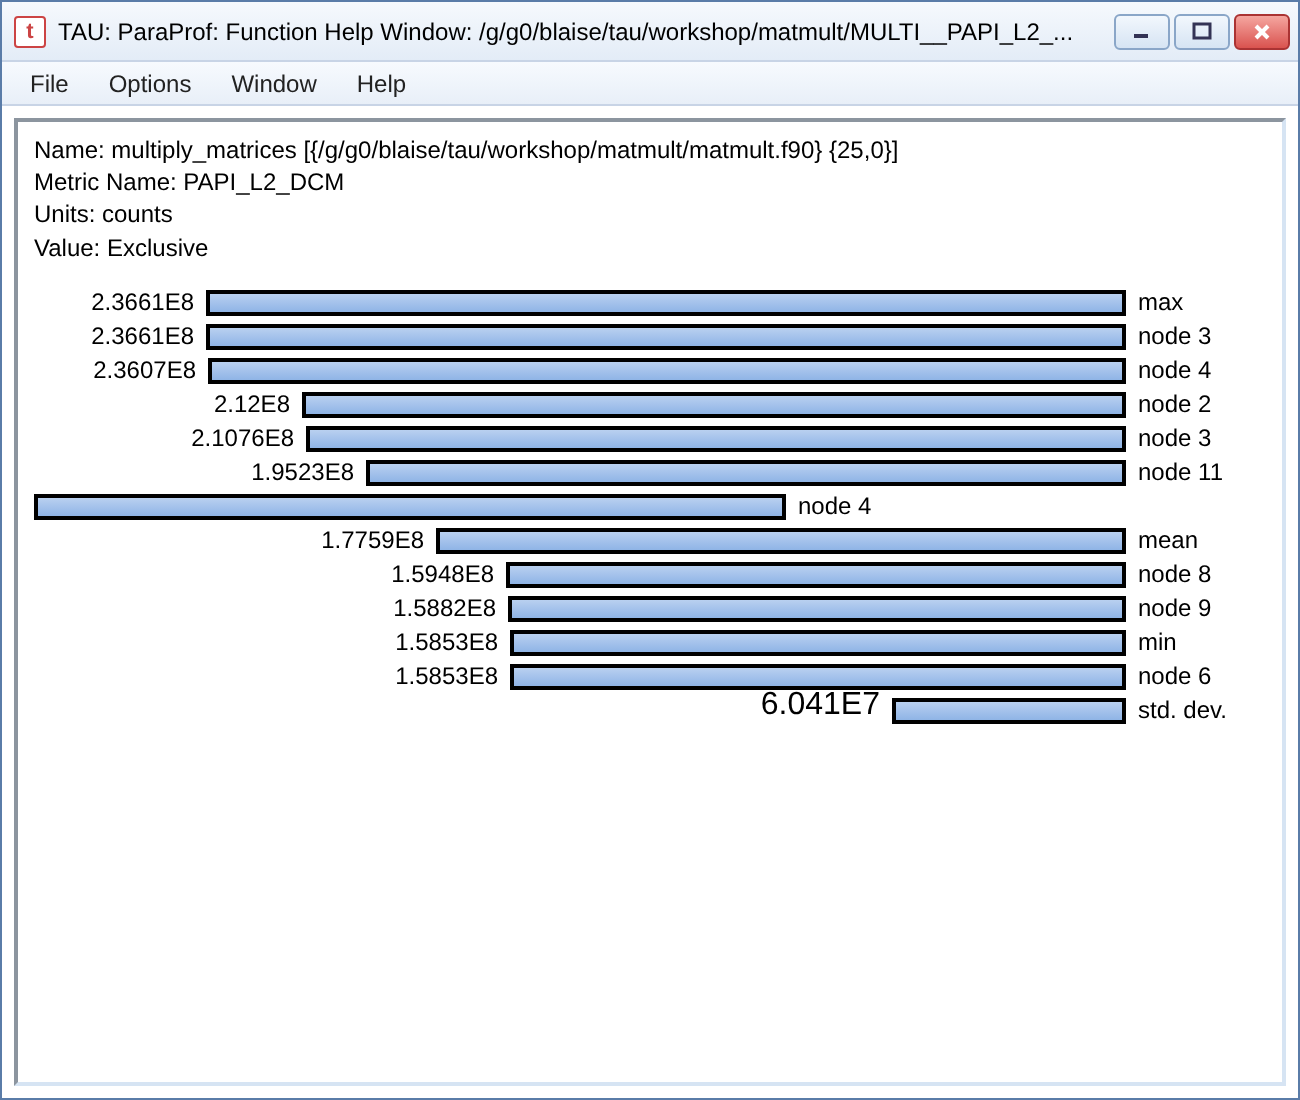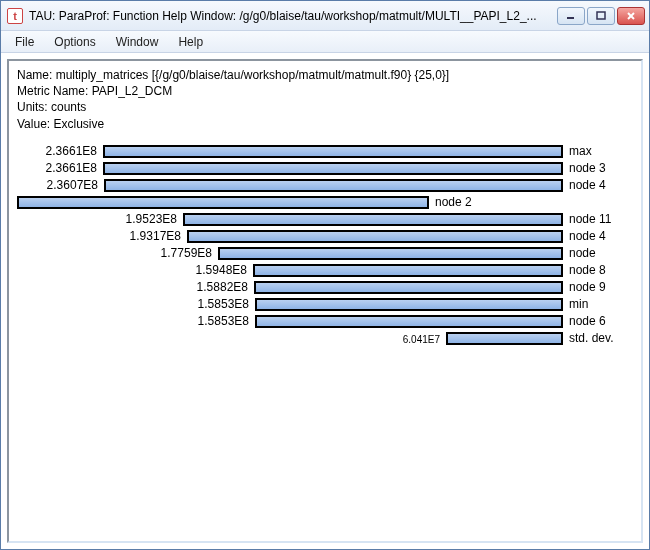--- a/index.html
+++ b/index.html
@@ -15,21 +15,21 @@
   .menuitem { padding:4px 8px; color:#222; }
   .content { flex:1; margin:6px; border:2px inset #d6e4f3; background:#fff; overflow:auto; padding:6px 8px; position:relative; }
   .info { font-size:12px; color:#000; line-height:1.35; margin-bottom:10px; }
   .rows { display:flex; flex-direction:column; gap:1px; }
   .row { display:flex; align-items:flex-end; height:16px; }
   .lbl-left { width:86px; text-align:right; padding-right:6px; font-size:12px; color:#000; white-space:nowrap; }
   .bararea { width:460px; display:flex; }
   .bar { height:13px; background:linear-gradient(#b9d0f0,#8fb4e6); border:2px solid #000; }
   .lbl-right { padding-left:6px; font-size:12px; color:#000; white-space:nowrap; }
   .row.std .bararea { justify-content:flex-end; }
-  .row.std .lbl-left-std { text-align:right; padding-right:6px; font-size:10px; color:#000; white-space:nowrap; }
+  .row.std .lbl-left-std { text-align:right; padding-right:6px; font-size:16px; color:#000; white-space:nowrap; }
 </style>
 </head>
 <body>
 
 <div class="window">
   <div class="titlebar">
     <div class="appicon">t</div>
     <div class="title">TAU: ParaProf: Function Help Window: /g/g0/blaise/tau/workshop/matmult/MULTI__PAPI_L2_...</div>
     <div class="winbtns">
       <div class="winbtn">
@@ -82,45 +82,52 @@
           <div class="lbl-right">node 3</div>
         </div>
         <div class="row">
           <div class="lbl-left" style="width:87px">2.3607E8</div>
           <div class="bararea" style="width:459px">
             <div class="bar" style="width:459px"></div>
           </div>
           <div class="lbl-right">node 4</div>
         </div>
         <div class="row">
+          <div class="lbl-left" style="width:134px">2.12E8</div>
           <div class="bararea" style="width:412px">
             <div class="bar" style="width:412px"></div>
           </div>
           <div class="lbl-right">node 2</div>
+        </div>
+        <div class="row">
+          <div class="lbl-left" style="width:136px">2.1076E8</div>
+          <div class="bararea" style="width:410px">
+            <div class="bar" style="width:410px"></div>
+          </div>
+          <div class="lbl-right">node 3</div>
         </div>
         <div class="row">
           <div class="lbl-left" style="width:166px">1.9523E8</div>
           <div class="bararea" style="width:380px">
             <div class="bar" style="width:380px"></div>
           </div>
           <div class="lbl-right">node 11</div>
         </div>
         <div class="row">
-          <div class="lbl-left" style="width:170px">1.9317E8</div>
           <div class="bararea" style="width:376px">
             <div class="bar" style="width:376px"></div>
           </div>
           <div class="lbl-right">node 4</div>
         </div>
         <div class="row">
           <div class="lbl-left" style="width:201px">1.7759E8</div>
           <div class="bararea" style="width:345px">
             <div class="bar" style="width:345px"></div>
           </div>
-          <div class="lbl-right">node</div>
+          <div class="lbl-right">mean</div>
         </div>
         <div class="row">
           <div class="lbl-left" style="width:236px">1.5948E8</div>
           <div class="bararea" style="width:310px">
             <div class="bar" style="width:310px"></div>
           </div>
           <div class="lbl-right">node 8</div>
         </div>
         <div class="row">
           <div class="lbl-left" style="width:237px">1.5882E8</div>

